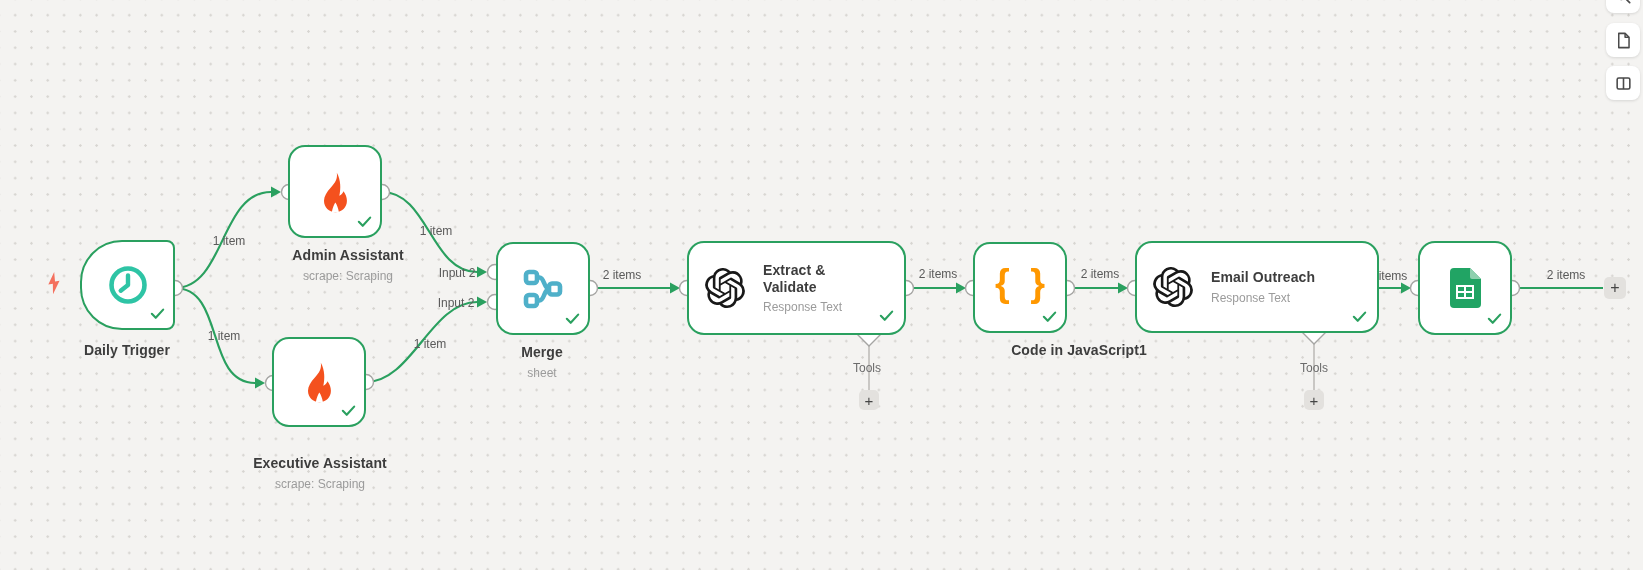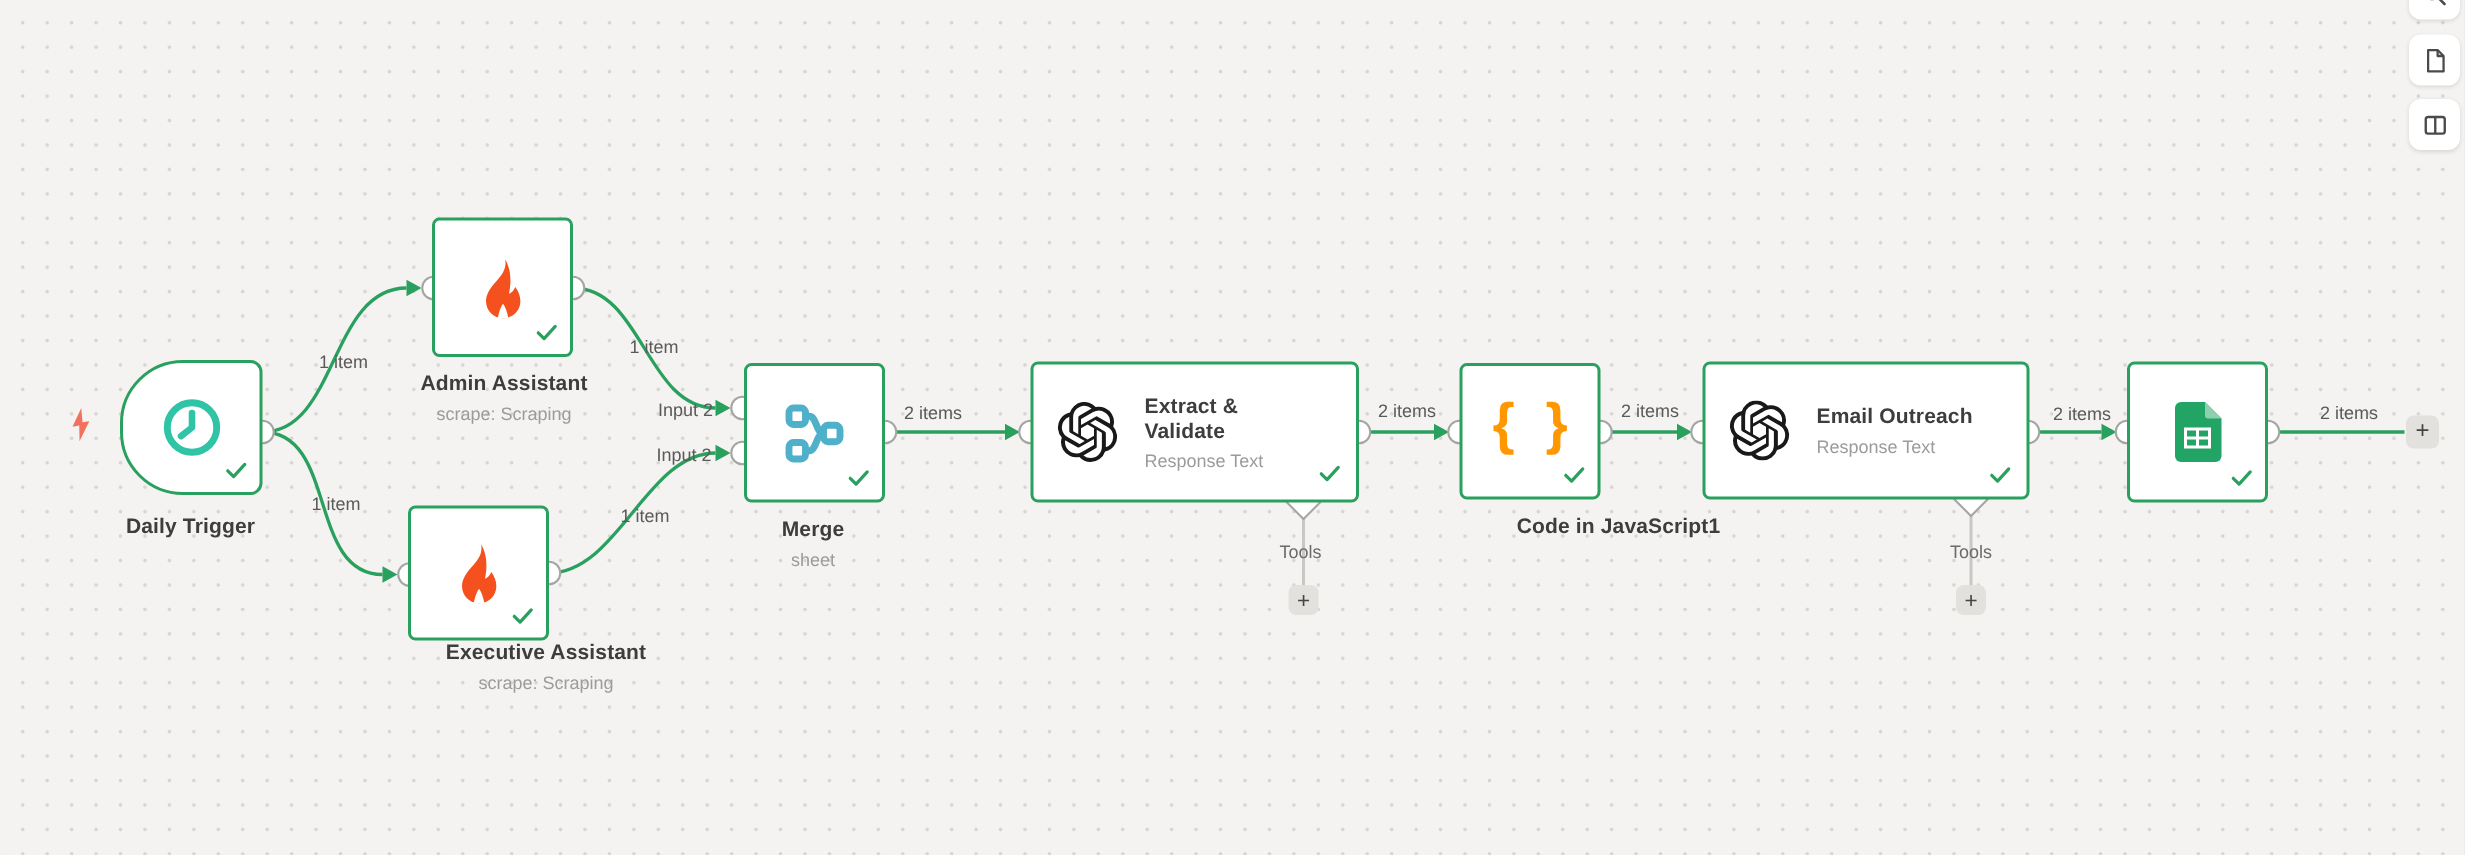--- a/index.html
+++ b/index.html
@@ -6,21 +6,21 @@
   .canvas{
     position:relative;width:1643px;height:570px;overflow:hidden;
     background-color:#f4f3f1;
     background-image:radial-gradient(circle,#d7d5d1 1.1px,transparent 1.4px);
     background-size:16.3px 16.3px;background-position:7px 7px;
     font-family:"Liberation Sans","DejaVu Sans",sans-serif;
   }
   .edges{position:absolute;left:0;top:0;z-index:1;}
   .node{
     position:absolute;z-index:3;background:#fff;border:2px solid #2aa05f;
-    border-radius:5px;box-sizing:border-box;display:flex;align-items:center;justify-content:center;
+    border-radius:17px;box-sizing:border-box;display:flex;align-items:center;justify-content:center;
   }
   .node.trigger{border-radius:42px 8px 8px 42px;}
   .node.wide{justify-content:flex-start;padding:0 16px;gap:18px;}
   .check{position:absolute;right:7px;bottom:6px;}
   .label-block{position:absolute;z-index:4;text-align:center;transform:translateX(-50%);white-space:nowrap;}
   .node-title{font-size:14px;font-weight:700;color:#3d3d3d;letter-spacing:.1px;}
   .node-sub{font-size:12px;color:#9b9b9b;margin-top:6px;}
   .wide-text .node-title{text-align:left;line-height:1.2;}
   .wide-text .node-sub{text-align:left;margin-top:5px;}
   .edge-label{
@@ -114,35 +114,35 @@
 
   <div class="node" style="left:288px;top:145px;width:94px;height:93px;">
     <svg width="44" height="44" viewBox="0 0 48 48">
       <path fill="#f4511e" d="M26 3 C27 10 24 14 19.5 19 C15 24 12 28.5 12 33.5 C12 40.7 17.4 46 24.5 46 C31.6 46 37 40.7 37 33.5 C37 29.8 35.6 26.4 33.3 23.2 C32.3 25.6 30.8 27.3 28.7 28.2 C30.4 20.5 30.5 11 26 3 Z"></path>
       <path fill="#ffffff" d="M20.5 46 C21.5 41 22.8 37.8 24.4 35.5 C26 37.8 27.3 41 28.3 46 Z"></path>
     </svg>
     <svg class="check" width="17" height="17" viewBox="0 0 24 24">
       <path d="M4 12.5 L9.5 18 L20 6.5" stroke="#2aa05f" stroke-width="3" fill="none" stroke-linecap="round" stroke-linejoin="round"></path>
     </svg>
   </div>
-  <div class="label-block" style="left:336px;top:247px;">
+  <div class="label-block" style="left:348px;top:247px;">
     <div class="node-title">Admin Assistant</div>
     <div class="node-sub">scrape: Scraping</div>
   </div>
 
   <div class="node" style="left:272px;top:337px;width:94px;height:90px;">
     <svg width="44" height="44" viewBox="0 0 48 48">
       <path fill="#f4511e" d="M26 3 C27 10 24 14 19.5 19 C15 24 12 28.5 12 33.5 C12 40.7 17.4 46 24.5 46 C31.6 46 37 40.7 37 33.5 C37 29.8 35.6 26.4 33.3 23.2 C32.3 25.6 30.8 27.3 28.7 28.2 C30.4 20.5 30.5 11 26 3 Z"></path>
       <path fill="#ffffff" d="M20.5 46 C21.5 41 22.8 37.8 24.4 35.5 C26 37.8 27.3 41 28.3 46 Z"></path>
     </svg>
     <svg class="check" width="17" height="17" viewBox="0 0 24 24">
       <path d="M4 12.5 L9.5 18 L20 6.5" stroke="#2aa05f" stroke-width="3" fill="none" stroke-linecap="round" stroke-linejoin="round"></path>
     </svg>
   </div>
-  <div class="label-block" style="left:320px;top:426px;margin-left:44px;">
+  <div class="label-block" style="left:320px;top:455px;">
     <div class="node-title">Executive Assistant</div>
     <div class="node-sub">scrape: Scraping</div>
   </div>
 
   <div class="node" style="left:496px;top:242px;width:94px;height:93px;">
     <svg width="44" height="42" viewBox="0 0 44 42">
       <g fill="none" stroke="#4fb0c9" stroke-width="4.6">
         <rect x="5" y="4" width="11" height="11" rx="3"></rect>
         <rect x="5" y="27" width="11" height="11" rx="3"></rect>
         <rect x="28" y="15.5" width="11" height="11" rx="3"></rect>
@@ -179,21 +179,21 @@
   <div class="node" style="left:973px;top:242px;width:94px;height:91px;">
     <div class="braces">{ }</div>
     <svg class="check" width="17" height="17" viewBox="0 0 24 24">
       <path d="M4 12.5 L9.5 18 L20 6.5" stroke="#2aa05f" stroke-width="3" fill="none" stroke-linecap="round" stroke-linejoin="round"></path>
     </svg>
   </div>
   <div class="label-block" style="left:1079px;top:342px;">
     <div class="node-title">Code in JavaScript1</div>
   </div>
 
-  <div class="node wide" style="left:1135px;top:241px;width:218px;height:92px;">
+  <div class="node wide" style="left:1135px;top:241px;width:244px;height:92px;">
     <svg width="40" height="40" viewBox="0 0 24 24">
       <path fill="#191919" d="M22.2819 9.8211a5.9847 5.9847 0 0 0-.5157-4.9108 6.0462 6.0462 0 0 0-6.5098-2.9A6.0651 6.0651 0 0 0 4.9807 4.1818a5.9847 5.9847 0 0 0-3.9977 2.9 6.0462 6.0462 0 0 0 .7427 7.0966 5.98 5.98 0 0 0 .511 4.9107 6.051 6.051 0 0 0 6.5146 2.9001A5.9847 5.9847 0 0 0 13.2599 24a6.0557 6.0557 0 0 0 5.7718-4.2058 5.9894 5.9894 0 0 0 3.9977-2.9001 6.0557 6.0557 0 0 0-.7475-7.0729zm-9.022 12.6081a4.4755 4.4755 0 0 1-2.8764-1.0408l.1419-.0804 4.7783-2.7582a.7948.7948 0 0 0 .3927-.6813v-6.7369l2.02 1.1686a.071.071 0 0 1 .038.052v5.5826a4.504 4.504 0 0 1-4.4945 4.4944zm-9.6607-4.1254a4.4708 4.4708 0 0 1-.5346-3.0137l.142.0852 4.783 2.7582a.7712.7712 0 0 0 .7806 0l5.8428-3.3685v2.3324a.0804.0804 0 0 1-.0332.0615L9.74 19.9502a4.4992 4.4992 0 0 1-6.1408-1.6464zM2.3408 7.8956a4.485 4.485 0 0 1 2.3655-1.9728V11.6a.7664.7664 0 0 0 .3879.6765l5.8144 3.3543-2.0201 1.1685a.0757.0757 0 0 1-.071 0l-4.8303-2.7865A4.504 4.504 0 0 1 2.3408 7.8956zm16.5963 3.8558L13.1038 8.364 15.1192 7.2a.0757.0757 0 0 1 .071 0l4.8303 2.7913a4.4944 4.4944 0 0 1-.6765 8.1042v-5.6772a.79.79 0 0 0-.407-.667zm2.0107-3.0231l-.142-.0852-4.7735-2.7818a.7759.7759 0 0 0-.7854 0L9.409 9.2297V6.8974a.0662.0662 0 0 1 .0284-.0615l4.8303-2.7866a4.4992 4.4992 0 0 1 6.6802 4.66zM8.3065 12.863l-2.02-1.1638a.0804.0804 0 0 1-.038-.0567V6.0742a4.4992 4.4992 0 0 1 7.3757-3.4537l-.142.0805L8.704 5.459a.7948.7948 0 0 0-.3927.6813zm1.0976-2.3654l2.602-1.4998 2.6069 1.4998v2.9994l-2.5974 1.4997-2.6067-1.4997Z"></path>
     </svg>
     <div class="wide-text">
       <div class="node-title">Email Outreach</div>
       <div class="node-sub">Response Text</div>
     </div>
     <svg class="check" style="right:9px;bottom:6px;" width="17" height="17" viewBox="0 0 24 24">
       <path d="M4 12.5 L9.5 18 L20 6.5" stroke="#2aa05f" stroke-width="3" fill="none" stroke-linecap="round" stroke-linejoin="round"></path>
     </svg>

